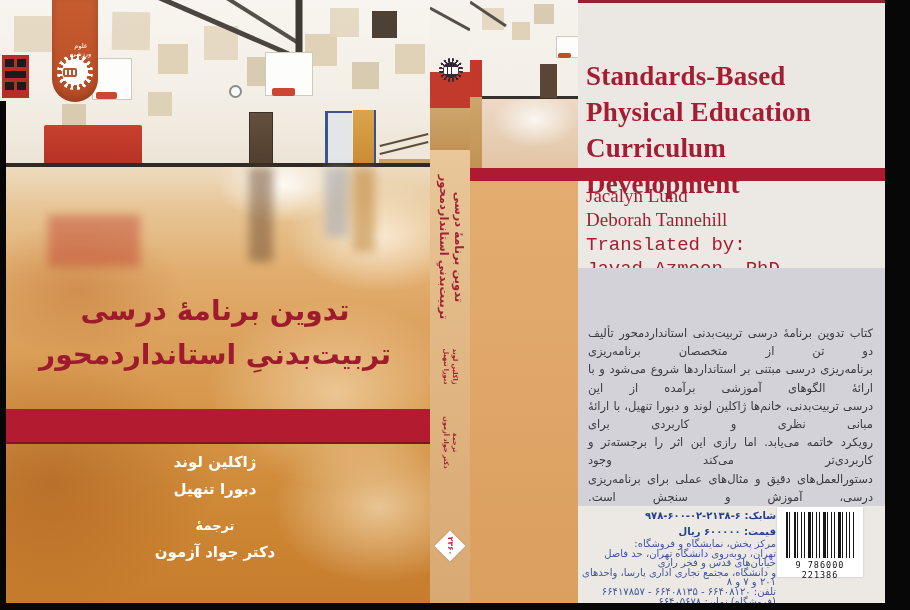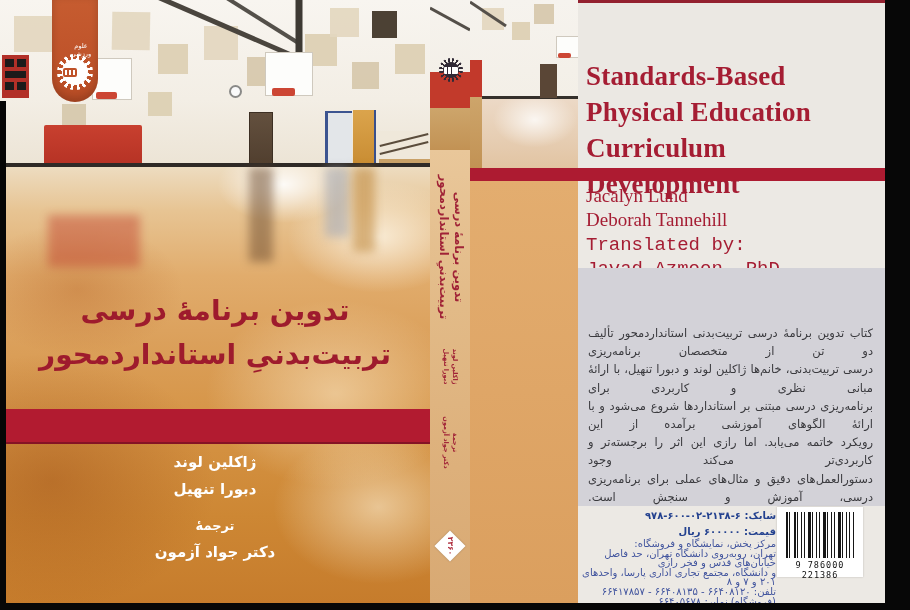--- a/index.html
+++ b/index.html
@@ -258,22 +258,22 @@
     <div>Jacalyn Lund</div>
     <div>Deborah Tannehill</div>
   </div>
   <div class="bc-translated">
     <div>Translated by:</div>
     <div>Javad Azmoon, PhD</div>
   </div>
   <div class="bc-desc-panel">
     <div class="bc-desc">
       <div class="jline">کتاب تدوین برنامهٔ درسی تربیت‌بدنی استانداردمحور تألیف دو تن از متخصصان برنامه‌ریزی</div>
+      <div class="jline">برنامه‌ریزی درسی مبتنی بر استانداردها شروع می‌شود و با ارائهٔ الگوهای آموزشی برآمده از این</div>
       <div class="jline">درسی تربیت‌بدنی، خانم‌ها ژاکلین لوند و دبورا تنهیل، با ارائهٔ مبانی نظری و کاربردی برای</div>
-      <div class="jline">برنامه‌ریزی درسی مبتنی بر استانداردها شروع می‌شود و با ارائهٔ الگوهای آموزشی برآمده از این</div>
       <div class="jline">رویکرد خاتمه می‌یابد. اما رازی این اثر را برجسته‌تر و کاربردی‌تر می‌کند وجود</div>
       <div class="jline">دستورالعمل‌های دقیق و مثال‌های عملی برای برنامه‌ریزی درسی، آموزش و سنجش است.</div>
       <div class="jline">کتاب به زبانی ساده و سلیس برای علاقه‌مندان به این موضوع تألیف شده است تا بتوانند پس از</div>
       <div class="jline">مطالعه و تأمل در این اثر خود به برنامه‌ریزی و طراحی آموزشی و سنجشی براساس شرایط و</div>
       <div class="lastline">بافت خود اقدام کنند.</div>
     </div>
   </div>
   <div class="bc-bottom"></div>
   <div class="bc-isbn">
     <div class="isbn-strong"><span>شابک:</span> <span class="ltr-num">۹۷۸-۶۰۰-۰۲-۲۱۳۸-۶</span></div>

